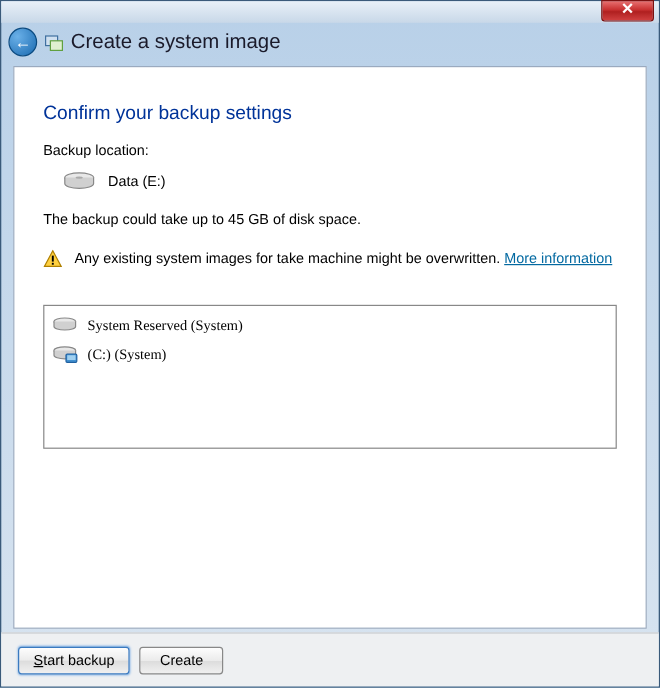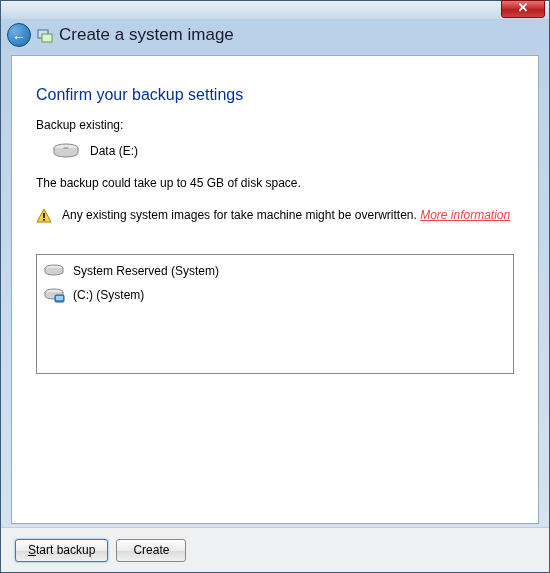--- a/index.html
+++ b/index.html
@@ -114,33 +114,33 @@
   }
   .warn-icon {
     width: 16px;
     height: 16px;
     flex-shrink: 0;
   }
   .warning-text {
     color: #000;
   }
   a.link {
-    color: #ef4444;
+    color: #0369a1;
     text-decoration: underline;
     cursor: pointer;
-    font-style: italic;
   }
   .list-label {
     margin-bottom: 6px;
   }
   .drive-list {
     border: 1px solid #888;
     height: 120px;
     padding: 4px;
     background: #fff;
+    font-family: Liberation Serif, serif;
   }
   .drive-row {
     display: flex;
     align-items: center;
     gap: 8px;
     padding: 4px 2px;
   }
   .drive-icon-sm {
     width: 22px;
     height: 16px;
@@ -196,21 +196,21 @@
         <rect x="1" y="3" width="10" height="8" fill="#d0e0f0" stroke="#4070a0" stroke-width="1"></rect>
         <rect x="5" y="7" width="10" height="8" fill="#e0f0d0" stroke="#60a040" stroke-width="1"></rect>
       </svg>
     </span>
     <span class="page-title">Create a system image</span>
   </div>
 
   <div class="content">
     <div class="heading">Confirm your backup settings</div>
 
-    <div class="label-text">Backup existing:</div>
+    <div class="label-text">Backup location:</div>
     <div class="location-row">
       <span class="drive-icon-lg">
         <svg viewBox="0 0 28 18" width="28" height="18">
           <ellipse cx="14" cy="6" rx="12" ry="4" fill="#e8e8e8" stroke="#888"></ellipse>
           <path d="M2 6 v5 a12 4 0 0 0 24 0 v-5" fill="#d0d0d0" stroke="#888"></path>
           <ellipse cx="14" cy="6" rx="3" ry="1" fill="#aaa"></ellipse>
         </svg>
       </span>
       <span>Data (E:)</span>
     </div>

